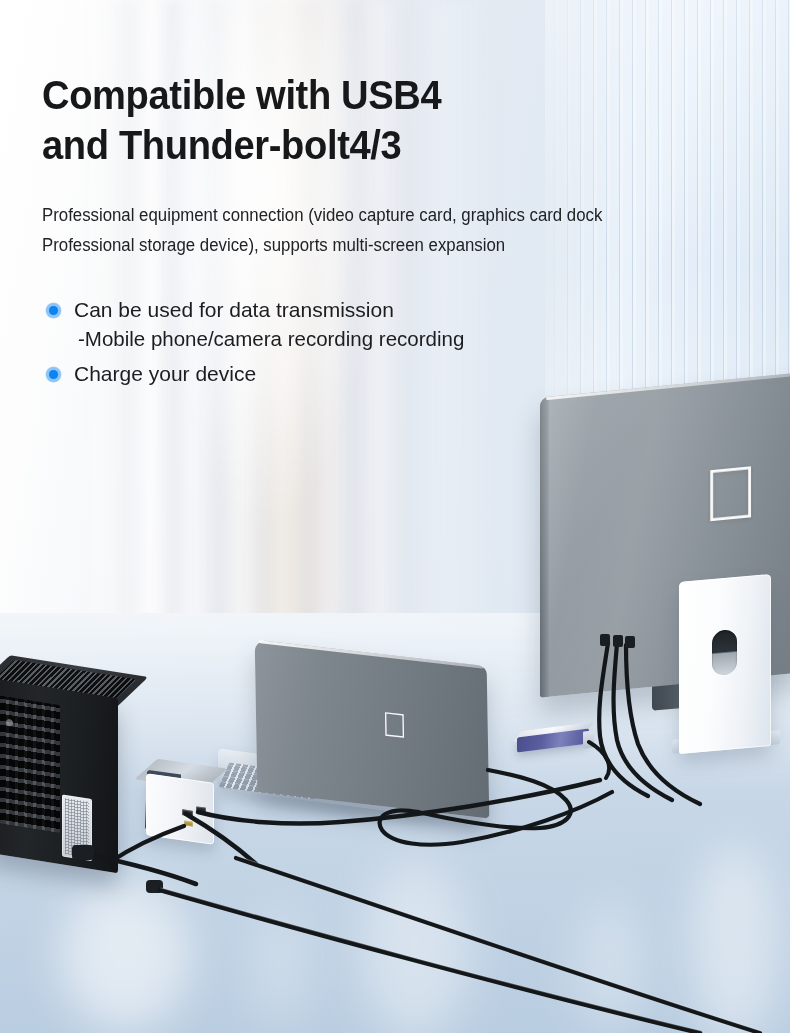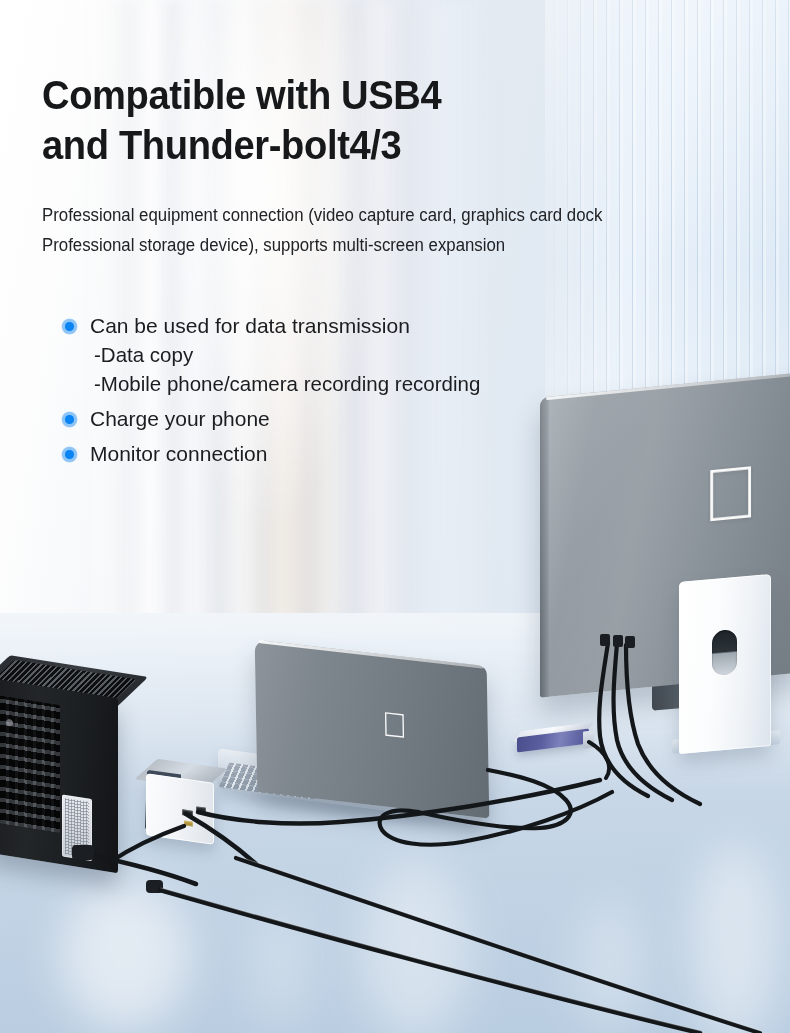--- a/index.html
+++ b/index.html
@@ -451,21 +451,21 @@
     font-weight: 400;
     color: #202225;
     font-family: "Liberation Sans Narrow", "Liberation Sans", "DejaVu Sans", sans-serif;
     transform: scaleX(0.96);
     transform-origin: left center;
     white-space: pre-line;
   }
   .bullets {
     position: absolute;
     left: 46px; top: 296px;
-    margin: 16px;
+    margin: 0;
     padding: 0;
     list-style: none;
   }
   .bullet-row {
     position: relative;
     padding-left: 28px;
     margin-bottom: 7px;
   }
   .bullet-dot {
     position: absolute;
@@ -603,29 +603,24 @@
 and Thunder-bolt4/3</h1>
 
     <p class="subhead">Professional equipment connection (video capture card, graphics card dock
 Professional storage device), supports multi-screen expansion</p>
 
     <ul class="bullets">
 
       <li class="bullet-row">
         <span class="bullet-dot"></span>
         <span class="bullet-main">Can be used for data transmission</span>
-        <span class="bullet-sub">-Data copy</span>
         <span class="bullet-sub">-Mobile phone/camera recording recording</span>
       </li>
 
       <li class="bullet-row">
         <span class="bullet-dot"></span>
-        <span class="bullet-main">Charge your phone</span>
+        <span class="bullet-main">Charge your device</span>
       </li>
 
-      <li class="bullet-row">
-        <span class="bullet-dot"></span>
-        <span class="bullet-main">Monitor connection</span>
-      </li>
 
     </ul>
   </div>
 </div>
 
 </body></html>

